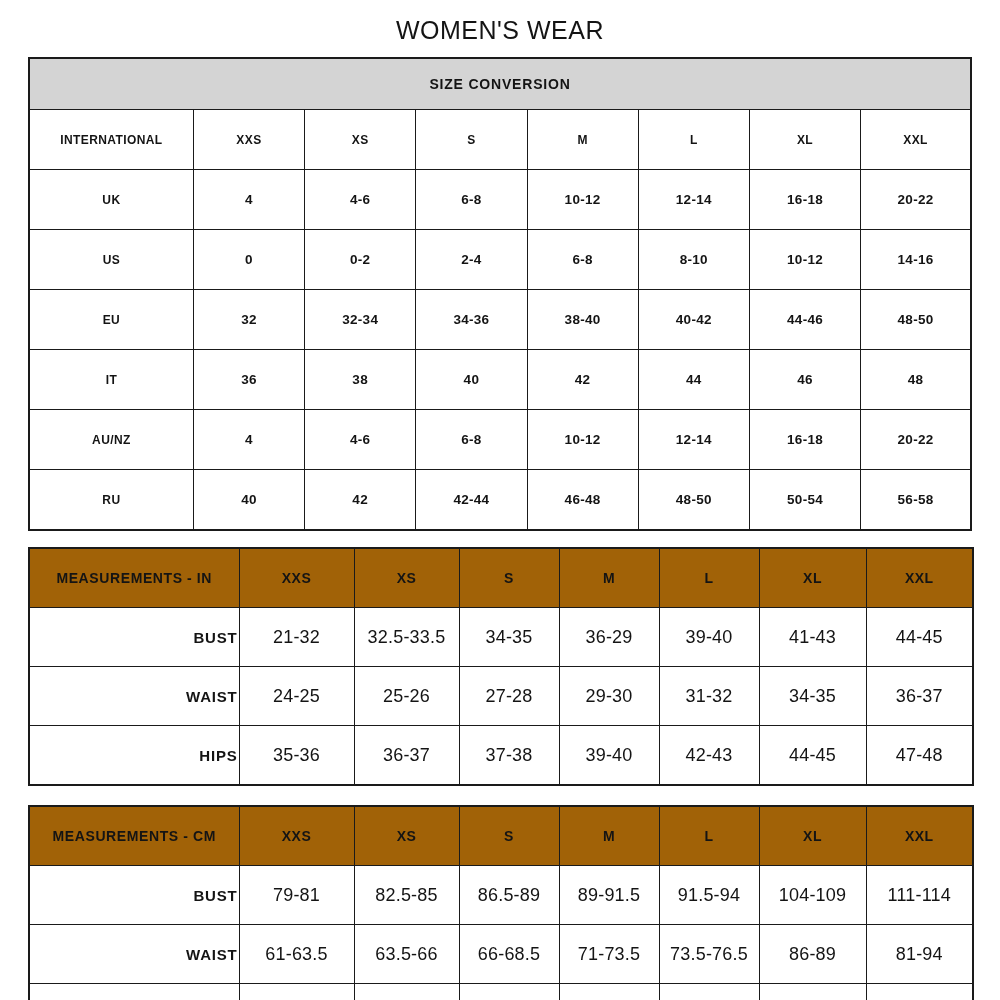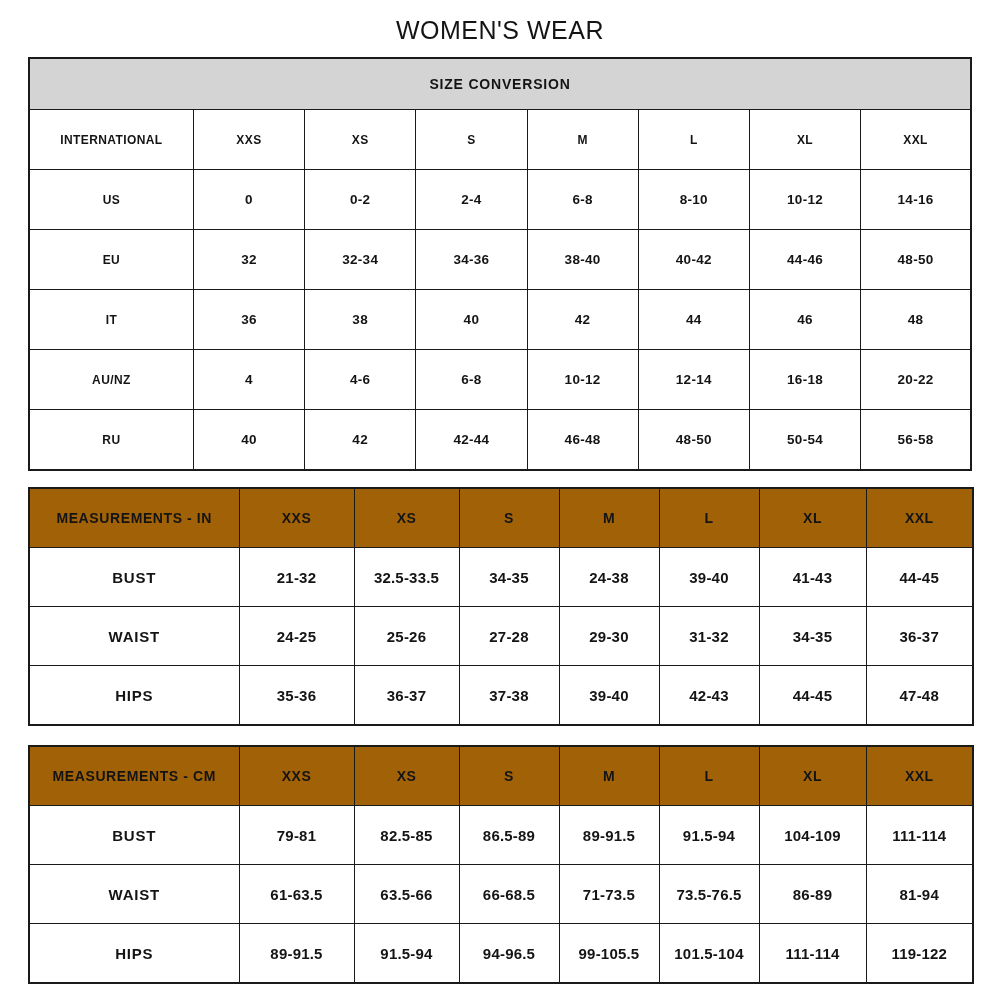--- a/index.html
+++ b/index.html
@@ -73,24 +73,25 @@
     font-size: 14px;
     letter-spacing: 0.5px;
     height: 56px;
   }
   .meas-table .hdr.left {
     letter-spacing: 0.6px;
   }
   .meas-table .rowlabel {
     font-size: 15px;
     letter-spacing: 0.8px;
+    text-align: right;
   }
   .meas-table .val {
-    font-size: 15px;
-    font-weight: 700;
+    font-size: 18px;
+    font-weight: 400;
     letter-spacing: 0.2px;
   }
 </style>
 </head>
 <body>
 
 <div class="page">
 
   <div class="page-title">WOMEN'S WEAR</div>
 
@@ -115,20 +116,30 @@
           <td class="rowhead">XXS</td>
           <td class="rowhead">XS</td>
           <td class="rowhead">S</td>
           <td class="rowhead">M</td>
           <td class="rowhead">L</td>
           <td class="rowhead">XL</td>
           <td class="rowhead">XXL</td>
         </tr>
 
         <tr>
+          <td class="rowhead">UK</td>
+          <td>4</td>
+          <td>4-6</td>
+          <td>6-8</td>
+          <td>10-12</td>
+          <td>12-14</td>
+          <td>16-18</td>
+          <td>20-22</td>
+        </tr>
+        <tr>
           <td class="rowhead">US</td>
           <td>0</td>
           <td>0-2</td>
           <td>2-4</td>
           <td>6-8</td>
           <td>8-10</td>
           <td>10-12</td>
           <td>14-16</td>
         </tr>
         <tr>
@@ -198,21 +209,21 @@
           <td class="hdr">M</td>
           <td class="hdr">L</td>
           <td class="hdr">XL</td>
           <td class="hdr">XXL</td>
         </tr>
         <tr>
           <td class="rowlabel">BUST</td>
           <td class="val">21-32</td>
           <td class="val">32.5-33.5</td>
           <td class="val">34-35</td>
-          <td class="val">24-38</td>
+          <td class="val">36-29</td>
           <td class="val">39-40</td>
           <td class="val">41-43</td>
           <td class="val">44-45</td>
         </tr>
         <tr>
           <td class="rowlabel">WAIST</td>
           <td class="val">24-25</td>
           <td class="val">25-26</td>
           <td class="val">27-28</td>
           <td class="val">29-30</td>

